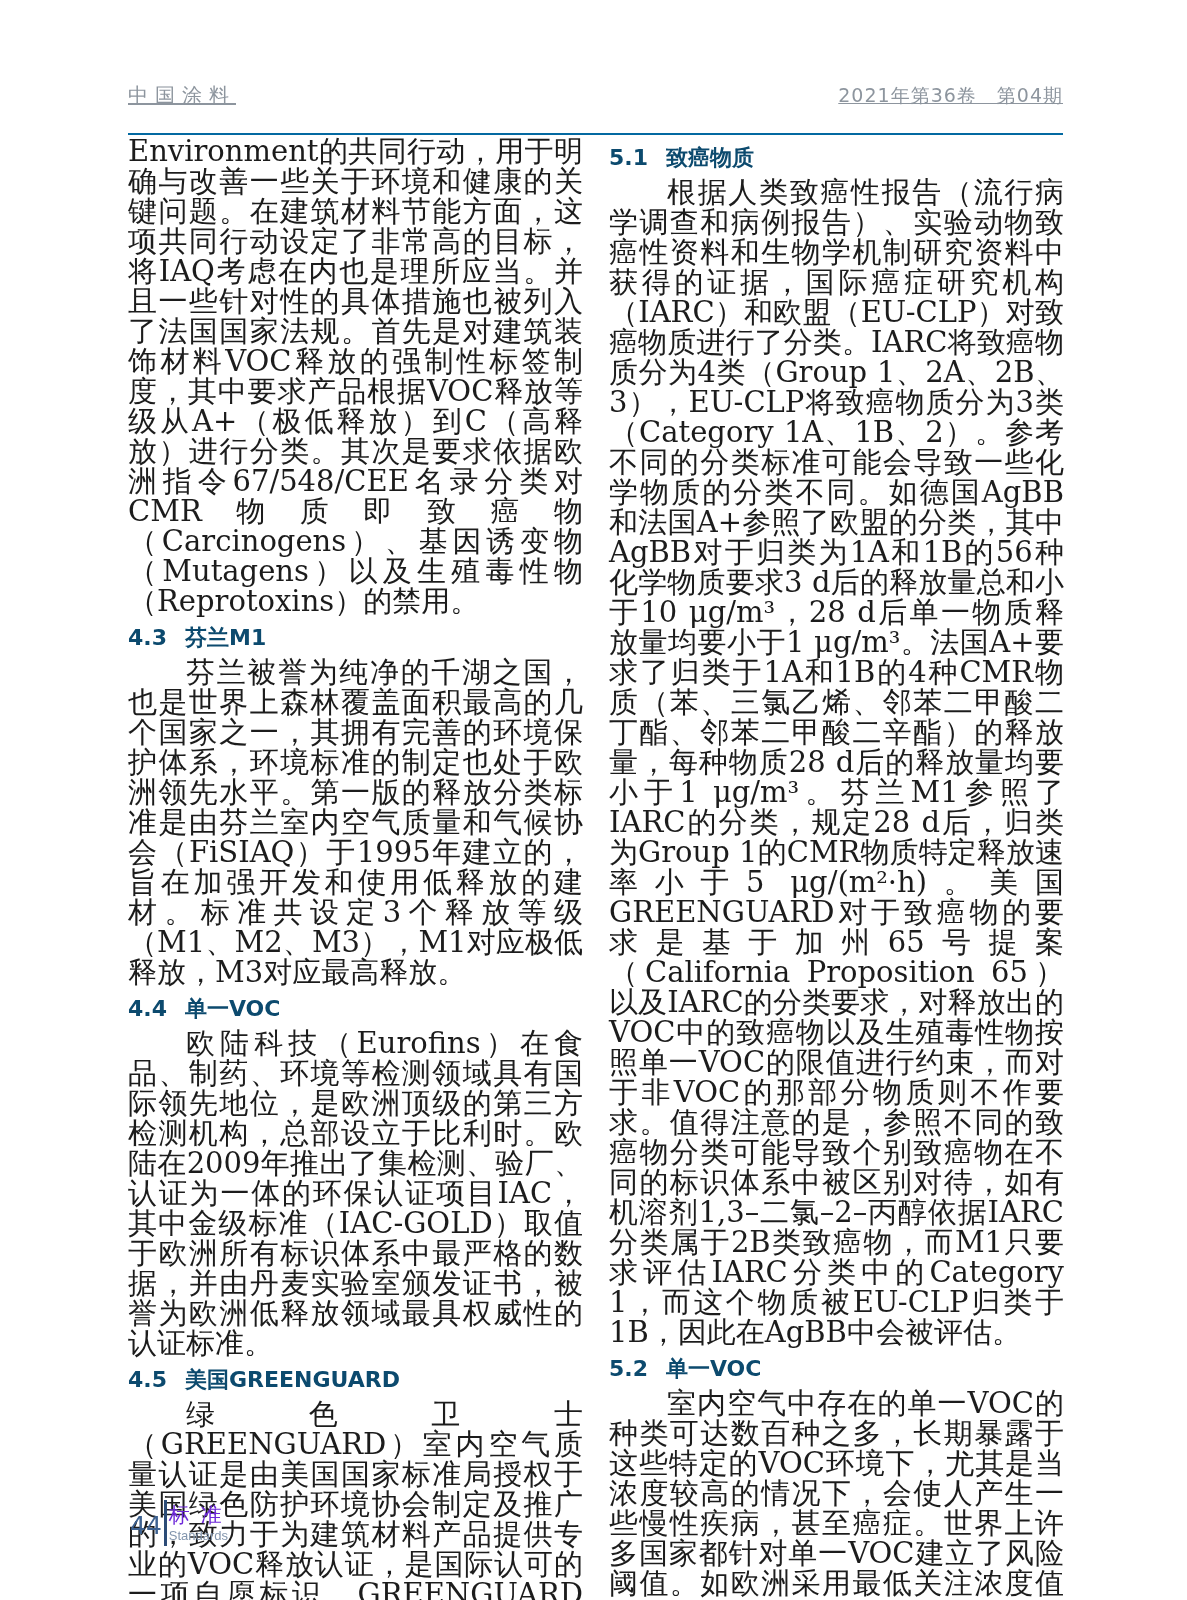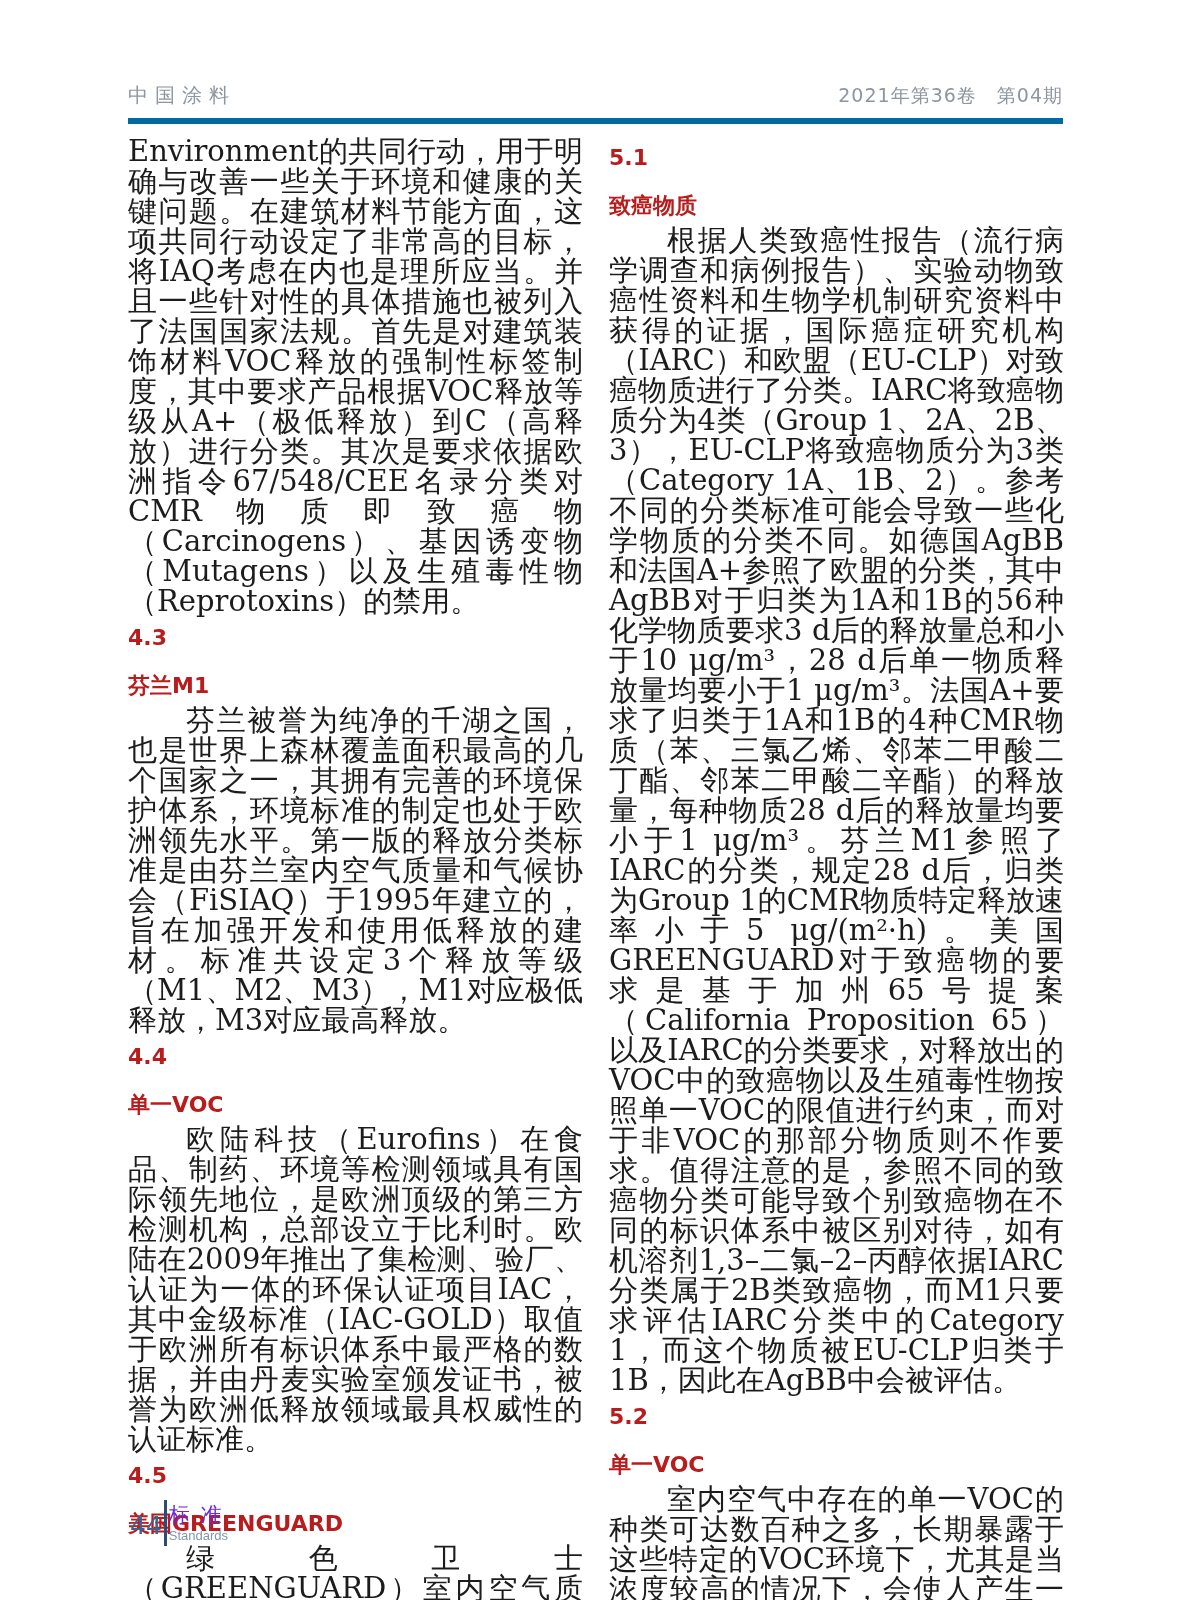--- a/index.html
+++ b/index.html
@@ -1,33 +1,33 @@
 <!DOCTYPE html>
 <html><head>
 <meta charset="utf-8">
 <style>
   html,body{margin:0;padding:0;background:#ffffff;}
   .page{position:relative;width:1187px;height:1600px;background:#fff;
         font-family:"DejaVu Serif",serif;color:#1c1c1c;overflow:hidden;}
 
   
   .header{position:absolute;left:128px;right:124px;top:82px;display:flex;
-          justify-content:space-between;align-items:flex-end;padding-bottom:9px;
-          border-bottom:6px solid #0369a1;color:#8d959e;
-          font-family:"DejaVu Sans",sans-serif;}
+          justify-content:space-between;align-items:flex-end;padding-bottom:24px;
+          border-bottom:2px solid #0369a1;color:#8d959e;
+          font-family:"DejaVu Sans",sans-serif;text-decoration:underline;}
   .journal{font-size:20px;letter-spacing:7px;}
   .issue{font-size:19px;letter-spacing:1px;}
 
   
   .content{position:absolute;left:128px;top:136px;width:936px;display:flex;gap:26px;}
   .col{width:455px;text-align:justify;}
   .body-text{margin:0;font-size:29px;line-height:30px;text-indent:2em;}
   .no-indent{text-indent:0;}
   .h2{margin:7px 0 4px;font-family:"DejaVu Sans",sans-serif;font-weight:bold;
-      font-size:22px;color:#b91c1c;line-height:30px;display:flex;gap:18px;text-indent:0;flex-direction:column;}
+      font-size:22px;color:#0c4a6e;line-height:30px;display:flex;gap:18px;text-indent:0;}
   .h1{margin:18px 0 12px;font-family:"DejaVu Sans",sans-serif;font-weight:bold;
       font-size:29px;color:#2fc5c3;line-height:34px;display:flex;gap:22px;text-indent:0;}
 
   
   .formula-row{display:flex;justify-content:space-between;align-items:baseline;
                padding-left:2em;font-size:21.5px;line-height:34px;margin:2px 0;}
   .formula{font-style:italic;font-family:"DejaVu Serif",serif;}
   .eq-num{letter-spacing:2px;}
 
   

